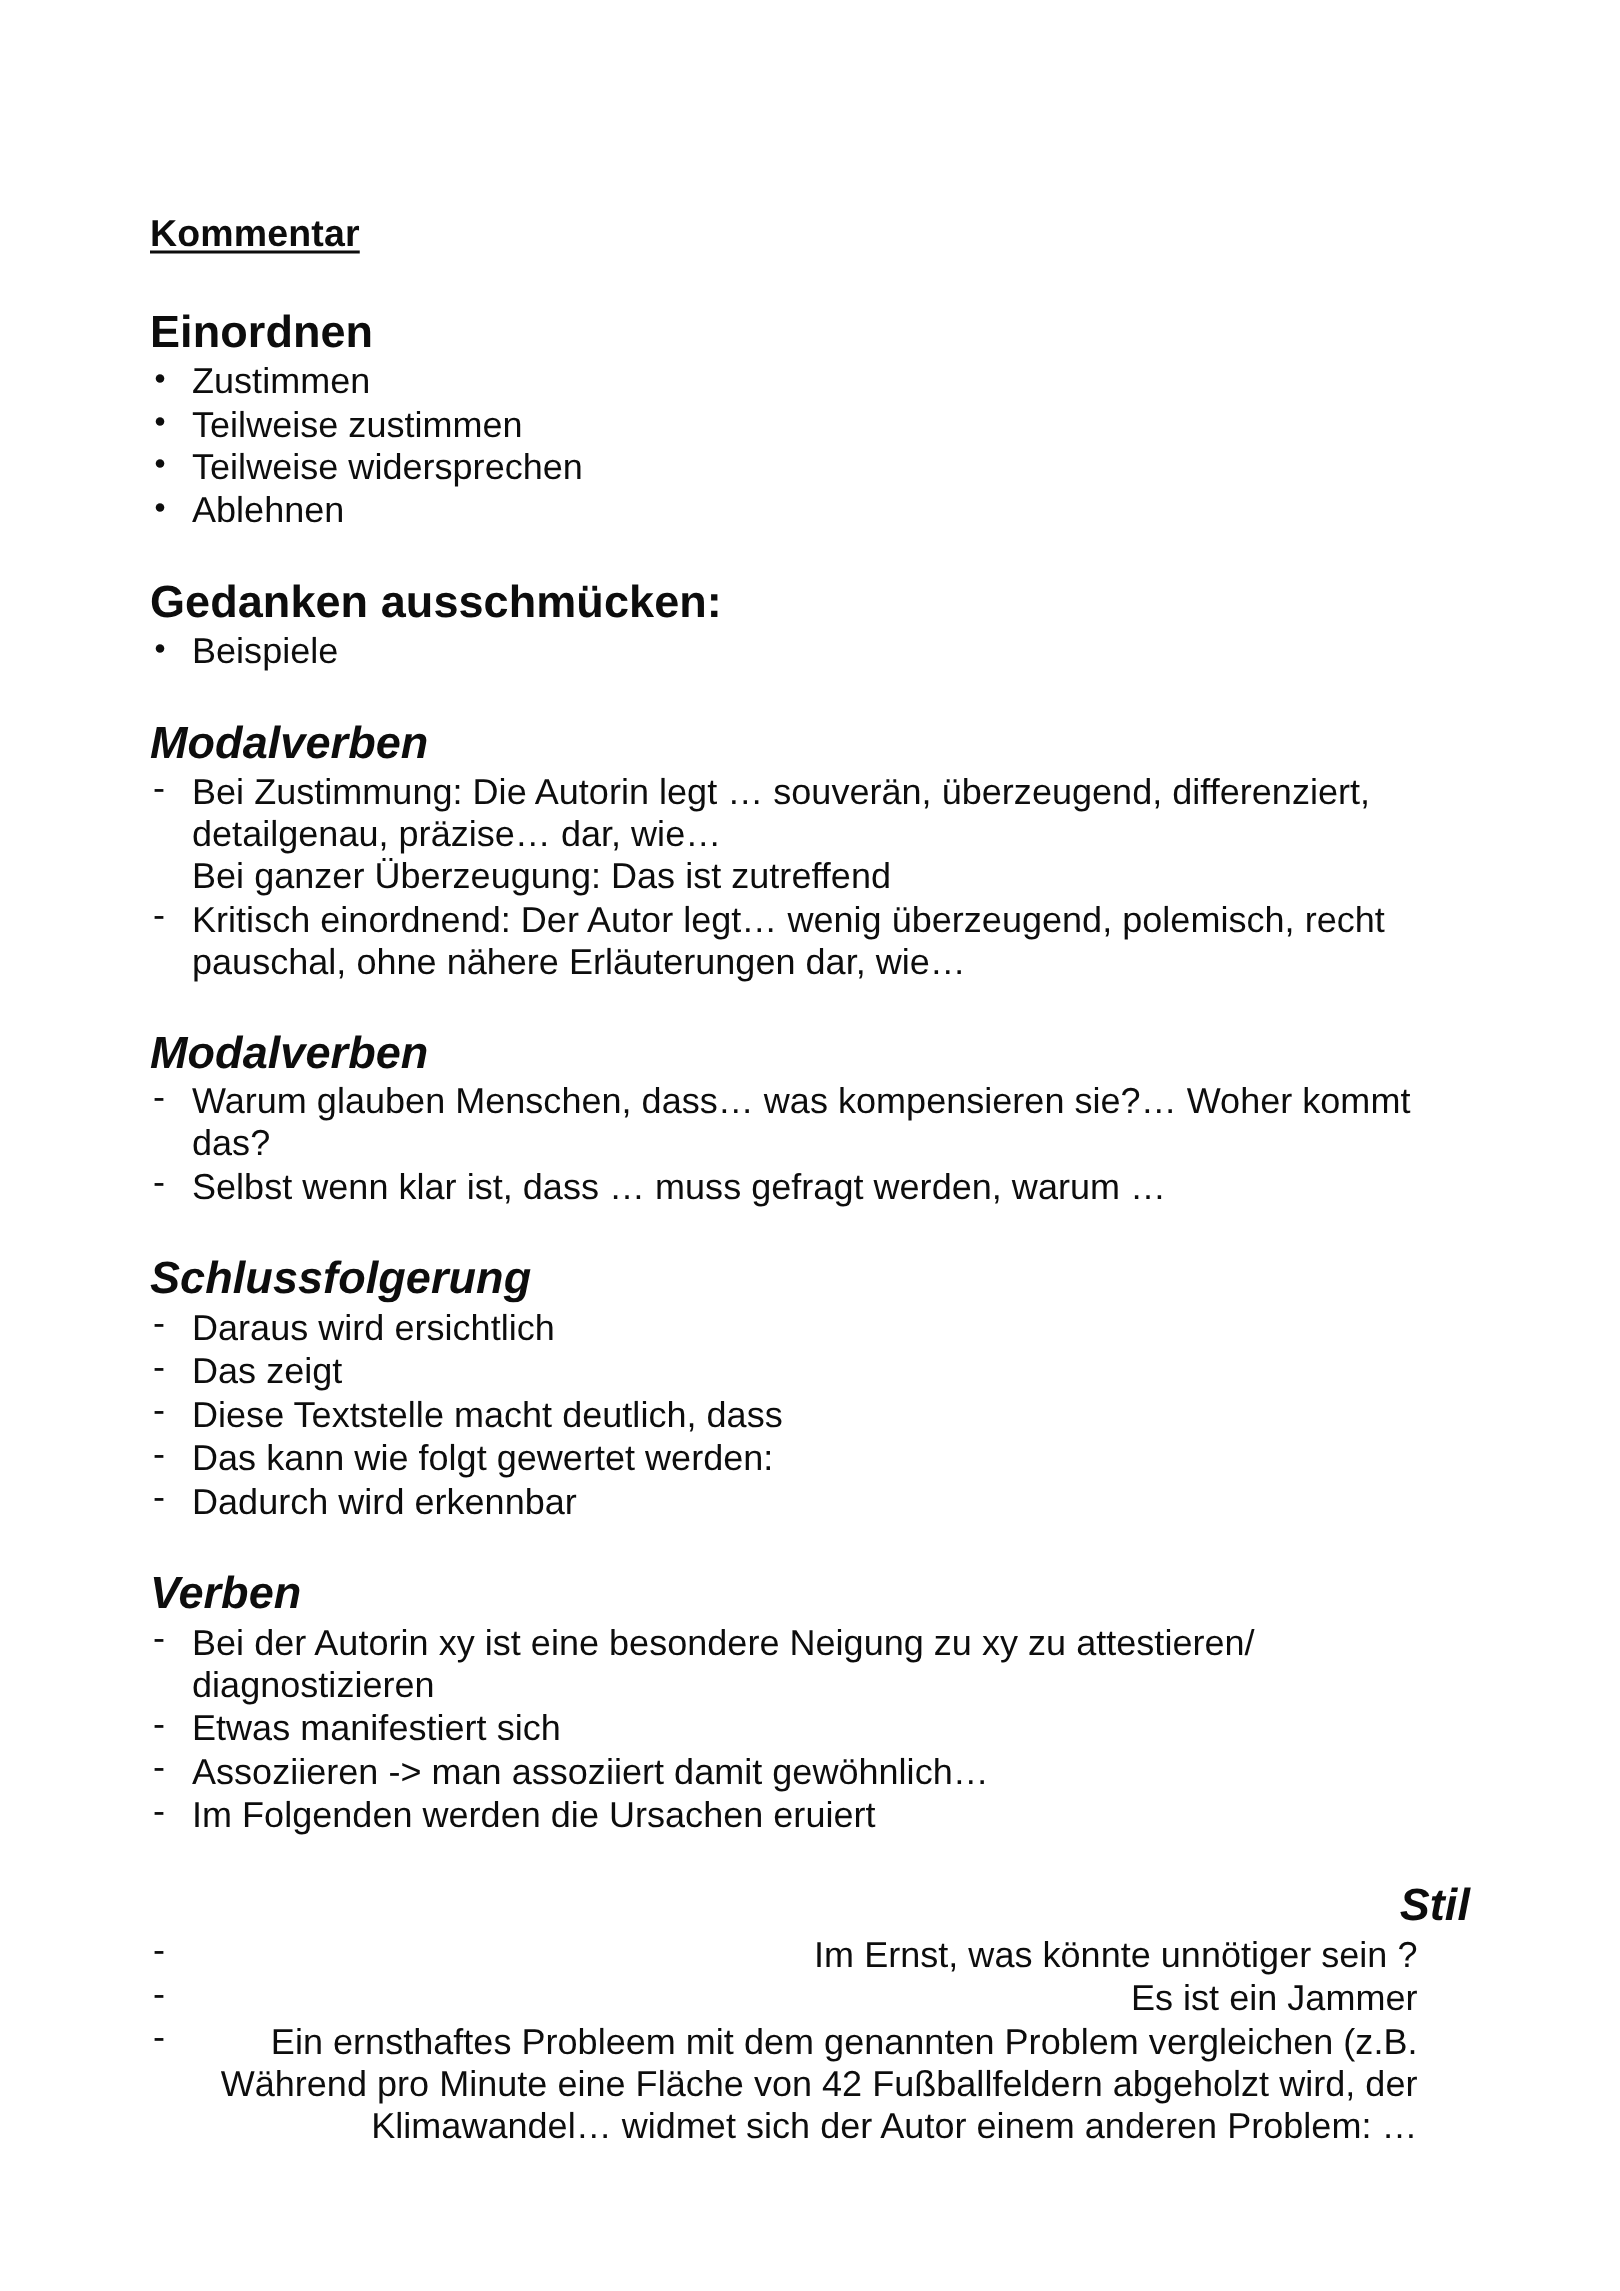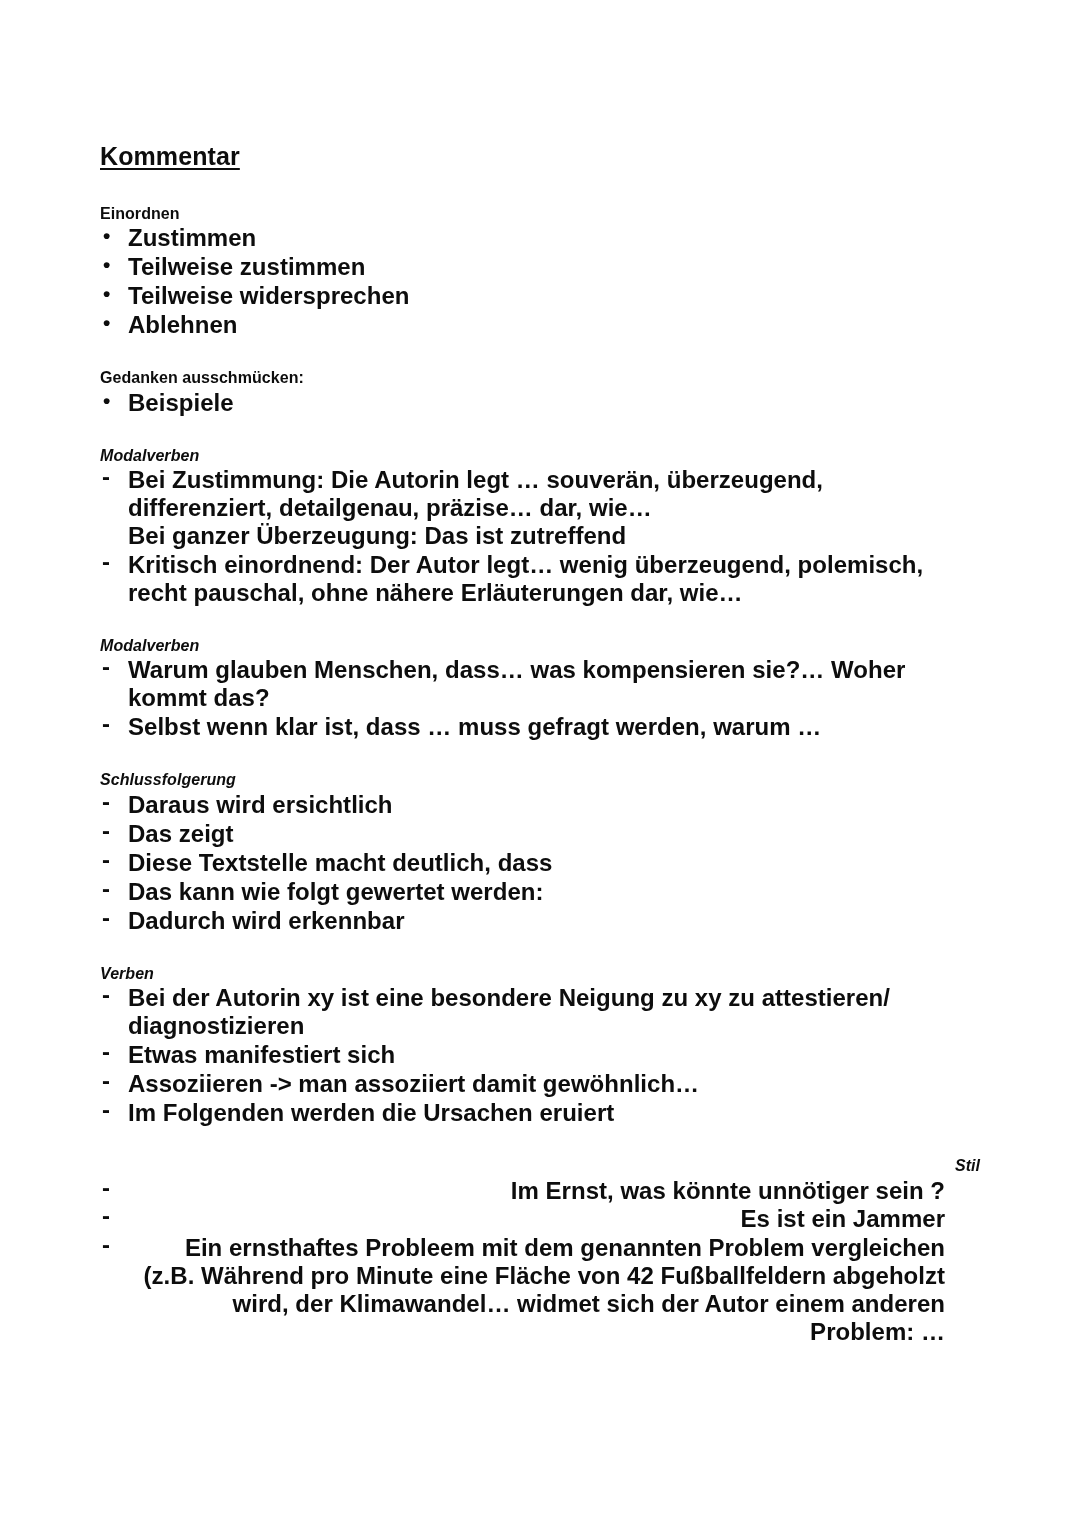--- a/index.html
+++ b/index.html
@@ -37,38 +37,37 @@
 
   .section {
     margin: 0 0 30px 0;
   }
   .section:last-child {
     margin-bottom: 0;
     text-align: right;
   }
 
   .sec-heading {
-    font-size: 16px;
+    font-size: 30px;
     line-height: 1.16;
     margin: 0 0 1px 0;
     letter-spacing: 0.05px;
   }
   .sec-heading.bold {
     font-weight: bold;
   }
   .sec-heading.bolditalic {
     font-weight: bold;
     font-style: italic;
   }
 
   ul.items {
     list-style: none;
     margin: 0;
     padding: 0;
-    font-weight: bold;
   }
 
   ul.items li {
     position: relative;
     font-size: 24px;
     line-height: 1.165;
     padding-left: 28px;
     margin: 0 0 1px 0;
     letter-spacing: 0.02px;
   }

